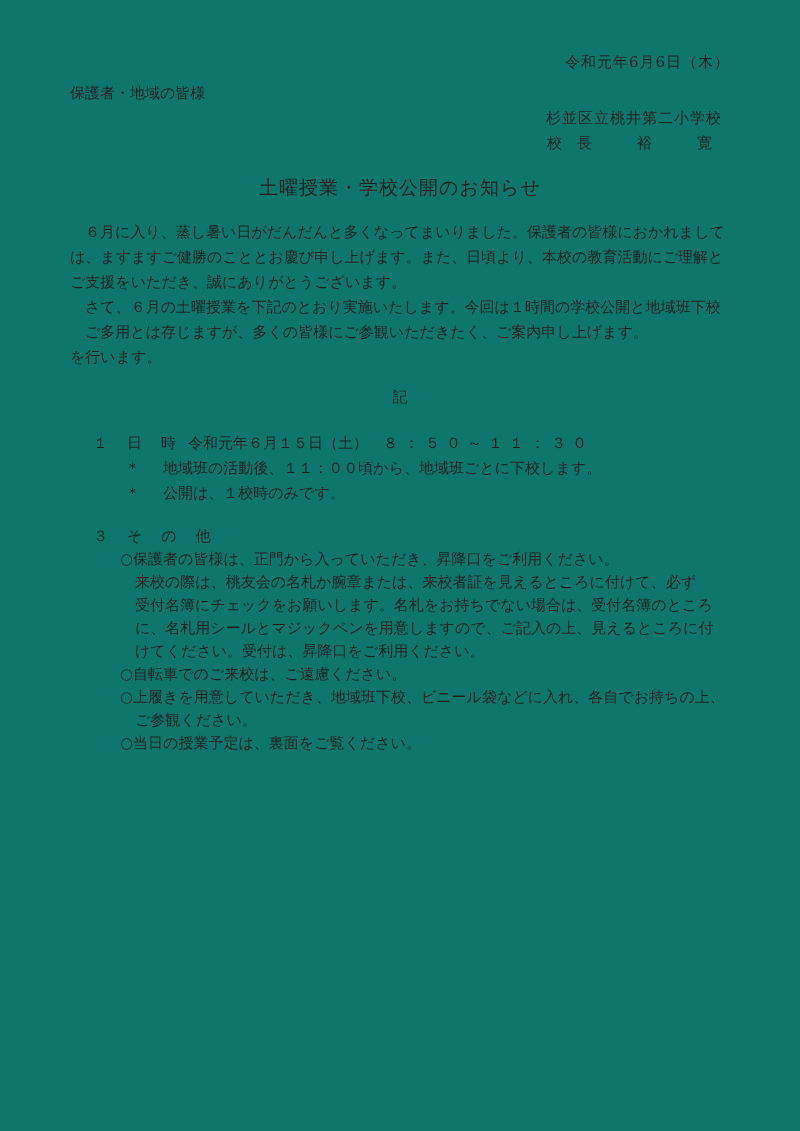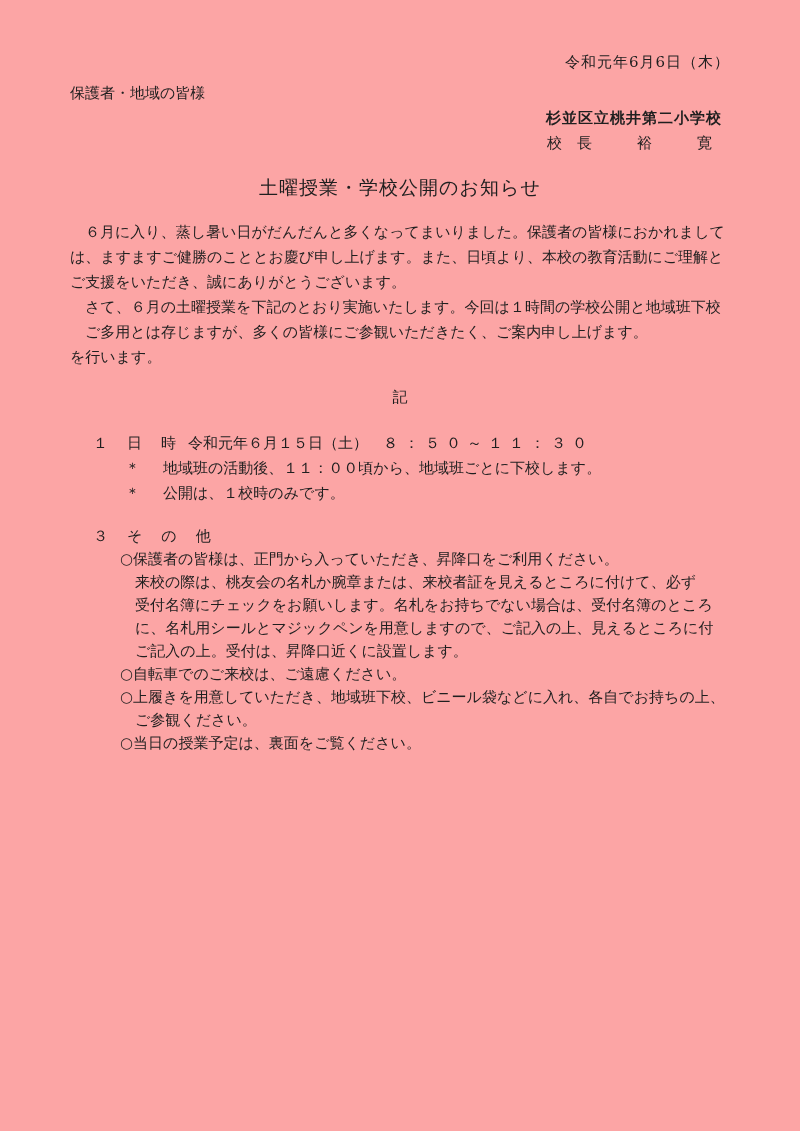--- a/index.html
+++ b/index.html
@@ -1,30 +1,30 @@
 <!DOCTYPE html>
 <html><head>
 <meta charset="utf-8">
 <style>
   * { margin:0; padding:0; box-sizing:border-box; }
   html, body { background:#ffffff; }
   .page {
     position:relative;
     width:800px; height:1131px;
-    background:#fca5a5;
+    background:#0f766e;
     padding:50px 70px 0 70px;
     font-family:"DejaVu Serif","Liberation Serif",serif;
     font-size:15px;
     color:#1f1f1f;
     overflow:hidden;
   }
   .line { line-height:25px; white-space:pre; }
   .right { text-align:right; }
   .date { letter-spacing:1px; }
-  .school { padding-right:8px; letter-spacing:1px;font-weight:bold; }
+  .school { padding-right:8px; letter-spacing:1px; }
   .principal { padding-right:18px; }
   .addressee { margin-top:6px; }
   .title {
     font-size:19px; font-weight:normal;
     text-align:center; line-height:30px;
     margin-top:16px; letter-spacing:1px;
     white-space:pre;
   }
   .intro { margin-top:18px; }
   .ki { text-align:center; margin-top:15px; }
@@ -79,21 +79,21 @@
     <span class="note-marker">＊</span><span>公開は、１校時のみです。</span>
   </div>
 
   <div class="sec3">
     <div class="sec3-head">３　そ　の　他</div>
     <div class="bullets">
       <div class="line">○保護者の皆様は、正門から入っていただき、昇降口をご利用ください。</div>
       <div class="line">　来校の際は、桃友会の名札か腕章または、来校者証を見えるところに付けて、必ず</div>
       <div class="line">　受付名簿にチェックをお願いします。名札をお持ちでない場合は、受付名簿のところ</div>
       <div class="line">　に、名札用シールとマジックペンを用意しますので、ご記入の上、見えるところに付</div>
-      <div class="line">　ご記入の上。受付は、昇降口近くに設置します。</div>
+      <div class="line">　けてください。受付は、昇降口をご利用ください。</div>
       <div class="line">○自転車でのご来校は、ご遠慮ください。</div>
       <div class="line">○上履きを用意していただき、地域班下校、ビニール袋などに入れ、各自でお持ちの上、</div>
       <div class="line">　ご参観ください。</div>
       <div class="line">○当日の授業予定は、裏面をご覧ください。</div>
     </div>
   </div>
 
 </div>
 
 </body></html>

